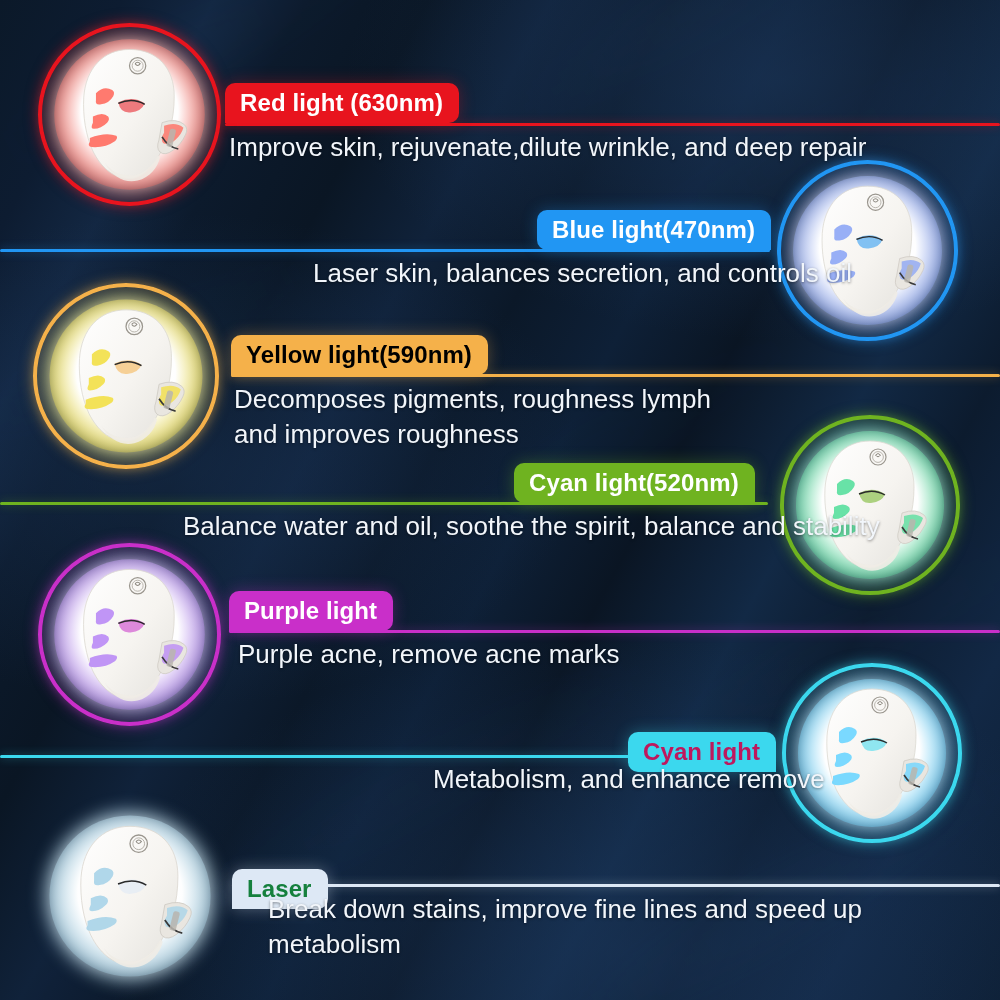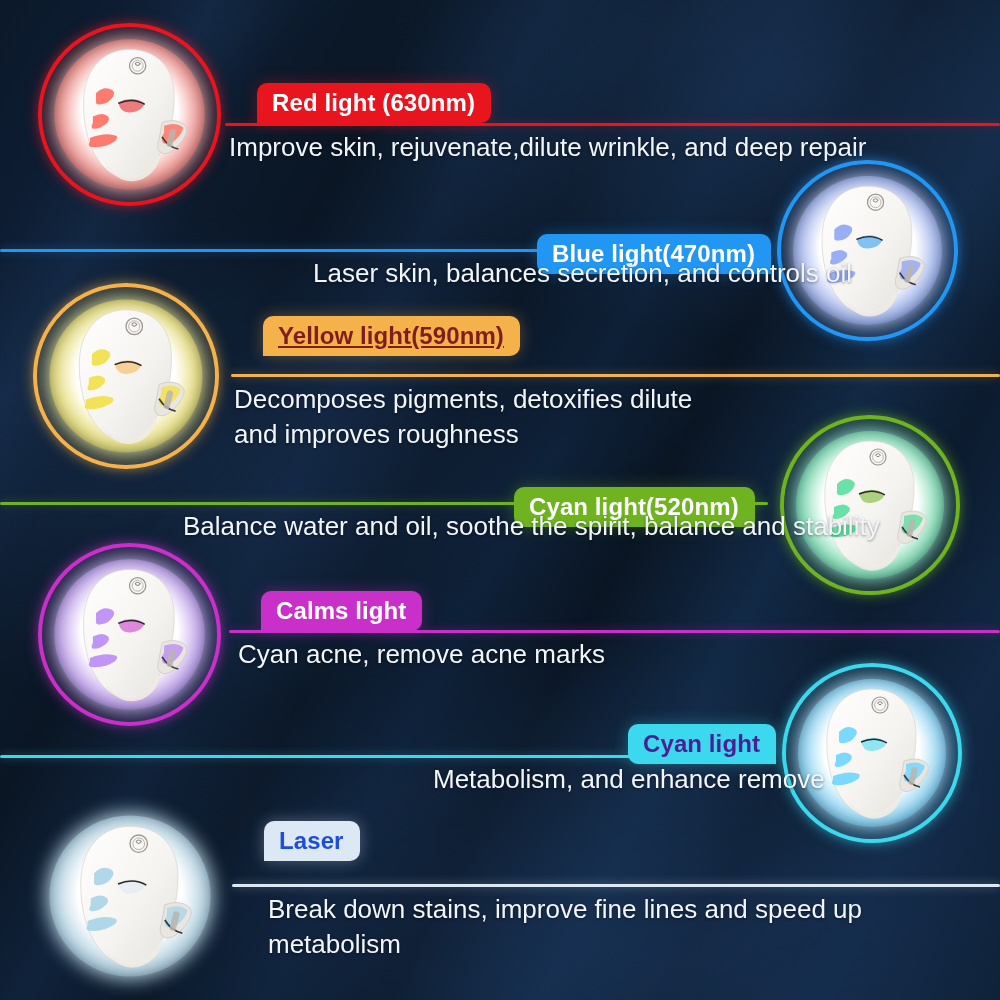--- a/index.html
+++ b/index.html
@@ -54,22 +54,22 @@
     align-items: center;
     height: 40px;
     padding: 0 16px 0 15px;
     font-size: 24px;
     font-weight: 700;
     letter-spacing: 0.1px;
     color: #ffffff;
     white-space: nowrap;
     line-height: 1;
   }
-  .label-pill.left  { border-radius: 10px 10px 10px 0; margin-left: 32px; }
-  .label-pill.right { border-radius: 10px 10px 0 10px; margin-top: 24px; }
+  .label-pill.left  { border-radius: 10px 10px 10px 0; }
+  .label-pill.right { border-radius: 10px 10px 0 10px; }
 
   
   .desc {
     position: absolute;
     font-size: 26px;
     font-weight: 400;
     color: #f2f6fb;
     line-height: 1.35;
     white-space: pre-line;
     text-shadow: 0 1px 3px rgba(0,0,0,0.45);
@@ -277,22 +277,22 @@
         <path d="M122 98 q14 -5 22 2 q4 4 1 10 q-4 9 -12 15 q-8 6 -13 2 q-4 -4 -1 -12 Z" fill="#e9e6e0" stroke="#cfcbc4" stroke-width="0.8"></path>
         <path d="M124 101 q12 -4 19 2 q-2 7 -8 12 q-7 6 -12 3 q-3 -4 1 -10 Z" fill="#F2E04A" opacity="0.8"></path>
         <path d="M122 112 q6 10 16 12" fill="none" stroke="#3a3a3a" stroke-width="1.6"></path>
         <rect x="128" y="104" width="6" height="18" rx="2" fill="#b8b5ae" opacity="0.85" transform="rotate(14 131 113)"></rect>
       </g>
     </g>
   </svg>
         </div>
         <div class="ring" style="border-color: rgb(245, 177, 74); box-shadow: rgba(245, 177, 74, 0.533) 0px 0px 14px, rgba(245, 177, 74, 0.2) 0px 0px 14px inset;"></div>
       </div>
-      <div class="label-pill left" style="left: 231px; top: 316px; background: rgb(245, 177, 74); color: #7f1d1d; box-shadow: rgba(245, 177, 74, 0.333) 0px 0px 16px; text-decoration: underline;">Yellow light(590nm)</div>
-      <div class="desc" style="left: 234px; top: 382px;">Decomposes pigments, detoxifies dilute
+      <div class="label-pill left" style="left: 231px; top: 335px; background: rgb(245, 177, 74); color: #000000; box-shadow: rgba(245, 177, 74, 0.333) 0px 0px 16px;">Yellow light(590nm)</div>
+      <div class="desc" style="left: 234px; top: 382px;">Decomposes pigments, roughness lymph
 and improves roughness</div>
       <div class="divider" style="left: 0px; top: 502px; width: 768px; background: rgb(111, 179, 32); box-shadow: rgba(111, 179, 32, 0.4) 0px 0px 10px;"></div>
       <div class="mask-figure" style="left: 780px; top: 415px; width: 180px; height: 180px;">
         <div class="halo" style="background: radial-gradient(circle, rgba(255, 255, 255, 0.97) 46%, rgba(91, 224, 160, 0.733) 74%, rgba(91, 224, 160, 0.133) 100%);"></div>
         <div class="mask-art">
   <svg width="180" height="180" viewBox="0 0 180 180">
     <defs>
       <radialGradient id="g-5BE0A0" cx="50%" cy="48%" r="52%">
         <stop offset="0%" stop-color="#ffffff" stop-opacity="1"></stop>
         <stop offset="62%" stop-color="#ffffff" stop-opacity="0.96"></stop>
@@ -390,22 +390,22 @@
         <path d="M122 98 q14 -5 22 2 q4 4 1 10 q-4 9 -12 15 q-8 6 -13 2 q-4 -4 -1 -12 Z" fill="#e9e6e0" stroke="#cfcbc4" stroke-width="0.8"></path>
         <path d="M124 101 q12 -4 19 2 q-2 7 -8 12 q-7 6 -12 3 q-3 -4 1 -10 Z" fill="#BB8CF5" opacity="0.8"></path>
         <path d="M122 112 q6 10 16 12" fill="none" stroke="#3a3a3a" stroke-width="1.6"></path>
         <rect x="128" y="104" width="6" height="18" rx="2" fill="#b8b5ae" opacity="0.85" transform="rotate(14 131 113)"></rect>
       </g>
     </g>
   </svg>
         </div>
         <div class="ring" style="border-color: rgb(201, 47, 201); box-shadow: rgba(201, 47, 201, 0.533) 0px 0px 14px, rgba(201, 47, 201, 0.2) 0px 0px 14px inset;"></div>
       </div>
-      <div class="label-pill left" style="left: 229px; top: 591px; background: rgb(201, 47, 201); color: rgb(255, 255, 255); box-shadow: rgba(201, 47, 201, 0.333) 0px 0px 16px;">Calms light</div>
-      <div class="desc" style="left: 238px; top: 637px;">Cyan acne, remove acne marks</div>
+      <div class="label-pill left" style="left: 229px; top: 591px; background: rgb(201, 47, 201); color: rgb(255, 255, 255); box-shadow: rgba(201, 47, 201, 0.333) 0px 0px 16px;">Purple light</div>
+      <div class="desc" style="left: 238px; top: 637px;">Purple acne, remove acne marks</div>
       <div class="divider" style="left: 0px; top: 755px; width: 773px; background: rgb(59, 216, 238); box-shadow: rgba(59, 216, 238, 0.4) 0px 0px 10px;"></div>
       <div class="mask-figure" style="left: 782px; top: 663px; width: 180px; height: 180px;">
         <div class="halo" style="background: radial-gradient(circle, rgba(255, 255, 255, 0.97) 46%, rgba(111, 214, 255, 0.733) 74%, rgba(111, 214, 255, 0.133) 100%);"></div>
         <div class="mask-art">
   <svg width="180" height="180" viewBox="0 0 180 180">
     <defs>
       <radialGradient id="g-6FD6FF" cx="50%" cy="48%" r="52%">
         <stop offset="0%" stop-color="#ffffff" stop-opacity="1"></stop>
         <stop offset="62%" stop-color="#ffffff" stop-opacity="0.96"></stop>
         <stop offset="100%" stop-color="#6FD6FF" stop-opacity="0.34"></stop>
@@ -446,21 +446,21 @@
         <path d="M122 98 q14 -5 22 2 q4 4 1 10 q-4 9 -12 15 q-8 6 -13 2 q-4 -4 -1 -12 Z" fill="#e9e6e0" stroke="#cfcbc4" stroke-width="0.8"></path>
         <path d="M124 101 q12 -4 19 2 q-2 7 -8 12 q-7 6 -12 3 q-3 -4 1 -10 Z" fill="#6FD6FF" opacity="0.8"></path>
         <path d="M122 112 q6 10 16 12" fill="none" stroke="#3a3a3a" stroke-width="1.6"></path>
         <rect x="128" y="104" width="6" height="18" rx="2" fill="#b8b5ae" opacity="0.85" transform="rotate(14 131 113)"></rect>
       </g>
     </g>
   </svg>
         </div>
         <div class="ring" style="border-color: rgb(59, 216, 238); box-shadow: rgba(59, 216, 238, 0.533) 0px 0px 14px, rgba(59, 216, 238, 0.2) 0px 0px 14px inset;"></div>
       </div>
-      <div class="label-pill right" style="left: 628px; top: 700px; background: rgb(59, 216, 238); color: #4c1d95; box-shadow: rgba(59, 216, 238, 0.333) 0px 0px 16px;">Cyan light</div>
+      <div class="label-pill right" style="left: 628px; top: 732px; background: rgb(59, 216, 238); color: #be185d; box-shadow: rgba(59, 216, 238, 0.333) 0px 0px 16px;">Cyan light</div>
       <div class="desc" style="left: 433px; top: 762px;">Metabolism, and enhance remove</div>
       <div class="divider" style="left: 232px; top: 884px; width: 768px; background: rgb(221, 232, 245); box-shadow: rgba(221, 232, 245, 0.4) 0px 0px 10px;"></div>
       <div class="mask-figure" style="left: 32px; top: 798px; width: 196px; height: 196px;">
         <div class="halo" style="background: radial-gradient(circle, rgba(255, 255, 255, 0.97) 46%, rgba(169, 212, 232, 0.733) 74%, rgba(169, 212, 232, 0.133) 100%);"></div>
         <div class="mask-art">
   <svg width="196" height="196" viewBox="0 0 180 180">
     <defs>
       <radialGradient id="g-A9D4E8" cx="50%" cy="48%" r="52%">
         <stop offset="0%" stop-color="#ffffff" stop-opacity="1"></stop>
         <stop offset="62%" stop-color="#ffffff" stop-opacity="0.96"></stop>
@@ -501,16 +501,16 @@
       <g>
         <path d="M122 98 q14 -5 22 2 q4 4 1 10 q-4 9 -12 15 q-8 6 -13 2 q-4 -4 -1 -12 Z" fill="#e9e6e0" stroke="#cfcbc4" stroke-width="0.8"></path>
         <path d="M124 101 q12 -4 19 2 q-2 7 -8 12 q-7 6 -12 3 q-3 -4 1 -10 Z" fill="#A9D4E8" opacity="0.8"></path>
         <path d="M122 112 q6 10 16 12" fill="none" stroke="#3a3a3a" stroke-width="1.6"></path>
         <rect x="128" y="104" width="6" height="18" rx="2" fill="#b8b5ae" opacity="0.85" transform="rotate(14 131 113)"></rect>
       </g>
     </g>
   </svg>
         </div>
       </div>
-      <div class="label-pill left" style="left: 232px; top: 821px; background: rgb(221, 232, 245); color: #1d4ed8; box-shadow: rgba(221, 232, 245, 0.333) 0px 0px 16px;">Laser</div>
+      <div class="label-pill left" style="left: 232px; top: 869px; background: rgb(221, 232, 245); color: #15803d; box-shadow: rgba(221, 232, 245, 0.333) 0px 0px 16px;">Laser</div>
       <div class="desc" style="left: 235px; top: 892px; margin-left: 33px;">Break down stains, improve fine lines and speed up metabolism</div>
     </div>
 </div>
 
 </body></html>

